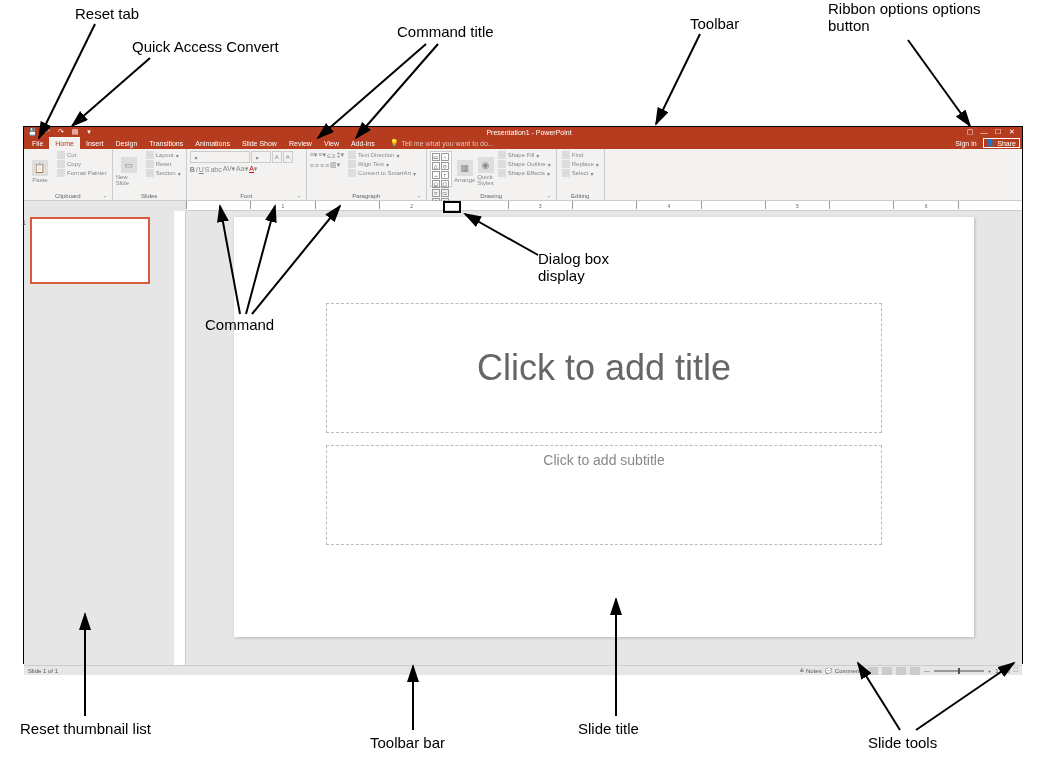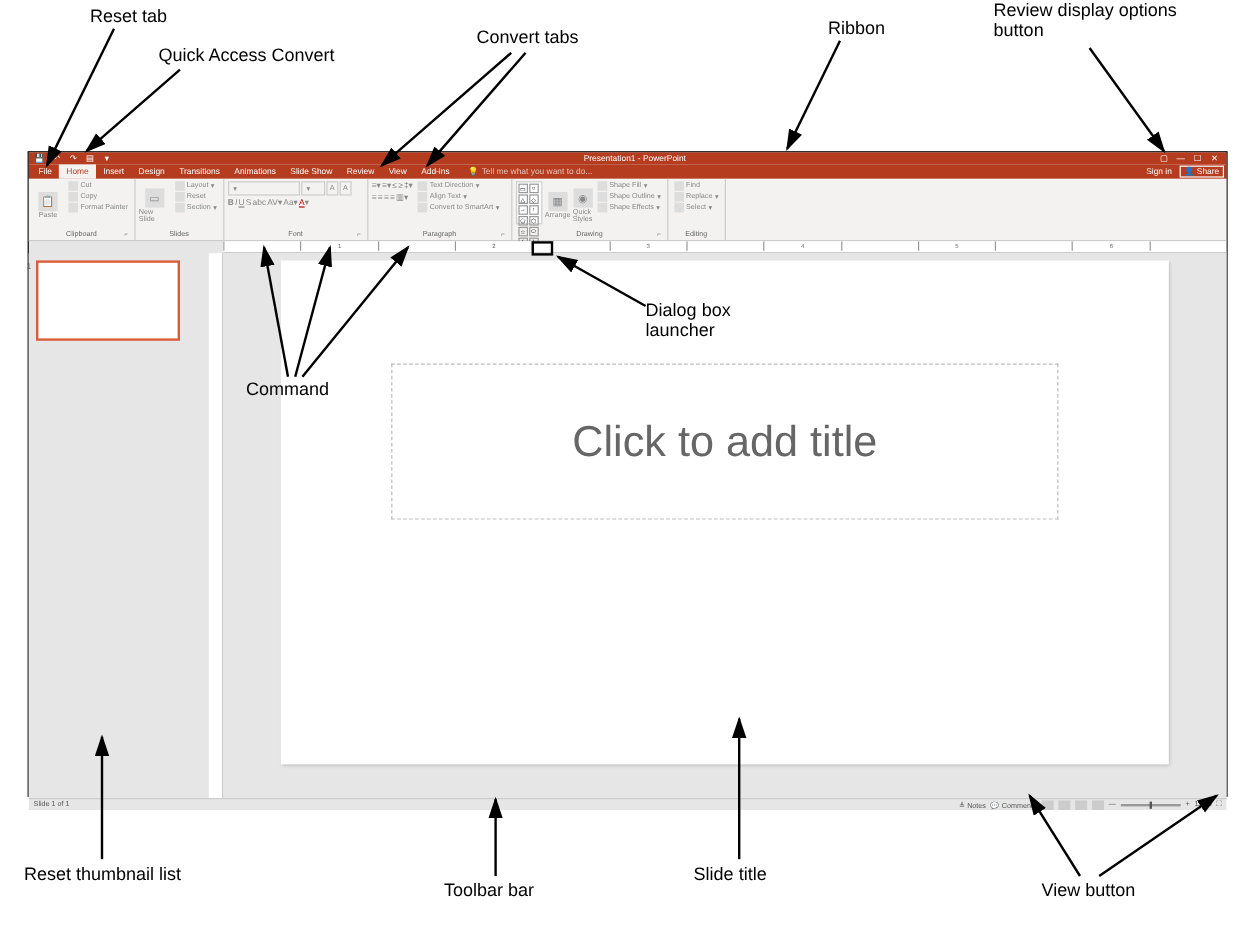--- a/index.html
+++ b/index.html
@@ -75,29 +75,29 @@
 .zoom-handle { position: absolute; left: 48%; top: -2px; width: 2px; height: 6px; background: #555; }
 
 
 svg.ann-arrow { position: absolute; overflow: visible; z-index: 98; }
 </style>
 </head>
 <body>
 
 <div class="annotation" style="left:75px; top:5px">Reset tab</div>
 <div class="annotation" style="left:132px; top:38px">Quick Access Convert</div>
-<div class="annotation" style="left:397px; top:23px">Convert tabs</div>
-<div class="annotation" style="left:690px; top:15px">Ribbon</div>
-<div class="annotation" style="left:828px; top:0px; width:180px">Review display options button</div>
+<div class="annotation" style="left:397px; top:23px">Command title</div>
+<div class="annotation" style="left:690px; top:15px">Toolbar</div>
+<div class="annotation" style="left:828px; top:0px; width:180px">Ribbon options options button</div>
 <div class="annotation" style="left:205px; top:316px">Command</div>
-<div class="annotation" style="left:538px; top:250px; width:120px">Dialog box launcher</div>
+<div class="annotation" style="left:538px; top:250px; width:120px">Dialog box display</div>
 <div class="annotation" style="left:20px; top:720px">Reset thumbnail list</div>
 <div class="annotation" style="left:370px; top:734px">Toolbar bar</div>
 <div class="annotation" style="left:578px; top:720px">Slide title</div>
-<div class="annotation" style="left:868px; top:734px">View button</div>
+<div class="annotation" style="left:868px; top:734px">Slide tools</div>
 
 <svg class="ann-arrow" style="left:0;top:0" width="1041" height="776">
   <defs>
       <marker id="ah" markerWidth="10" markerHeight="10" refX="8" refY="3" orient="auto">
         <polygon points="0 0, 9 3, 0 6" fill="#000"></polygon>
       </marker>
     </defs>
 
   <line x1="95" y1="24" x2="39" y2="138" stroke="#000" stroke-width="2" marker-end="url(#ah)"></line>
 
@@ -335,20 +335,23 @@
     <div class="thumbpane">
       <div class="thumb">
         <span class="thumb-num">1</span>
       </div>
     </div>
     <div class="ruler-v"></div>
     <div class="slidepane">
       <div class="slide">
         <div class="title-box">
           <span>Click to add title</span>
+        </div>
+        <div class="subtitle-box">
+          <span>Click to add subtitle</span>
         </div>
       </div>
     </div>
   </div>
 
   <div class="statusbar">
     <div class="left">Slide 1 of 1</div>
     <div class="right">
       <span>≜ <span>Notes</span></span>
       <span>💬 <span>Comments</span></span>

